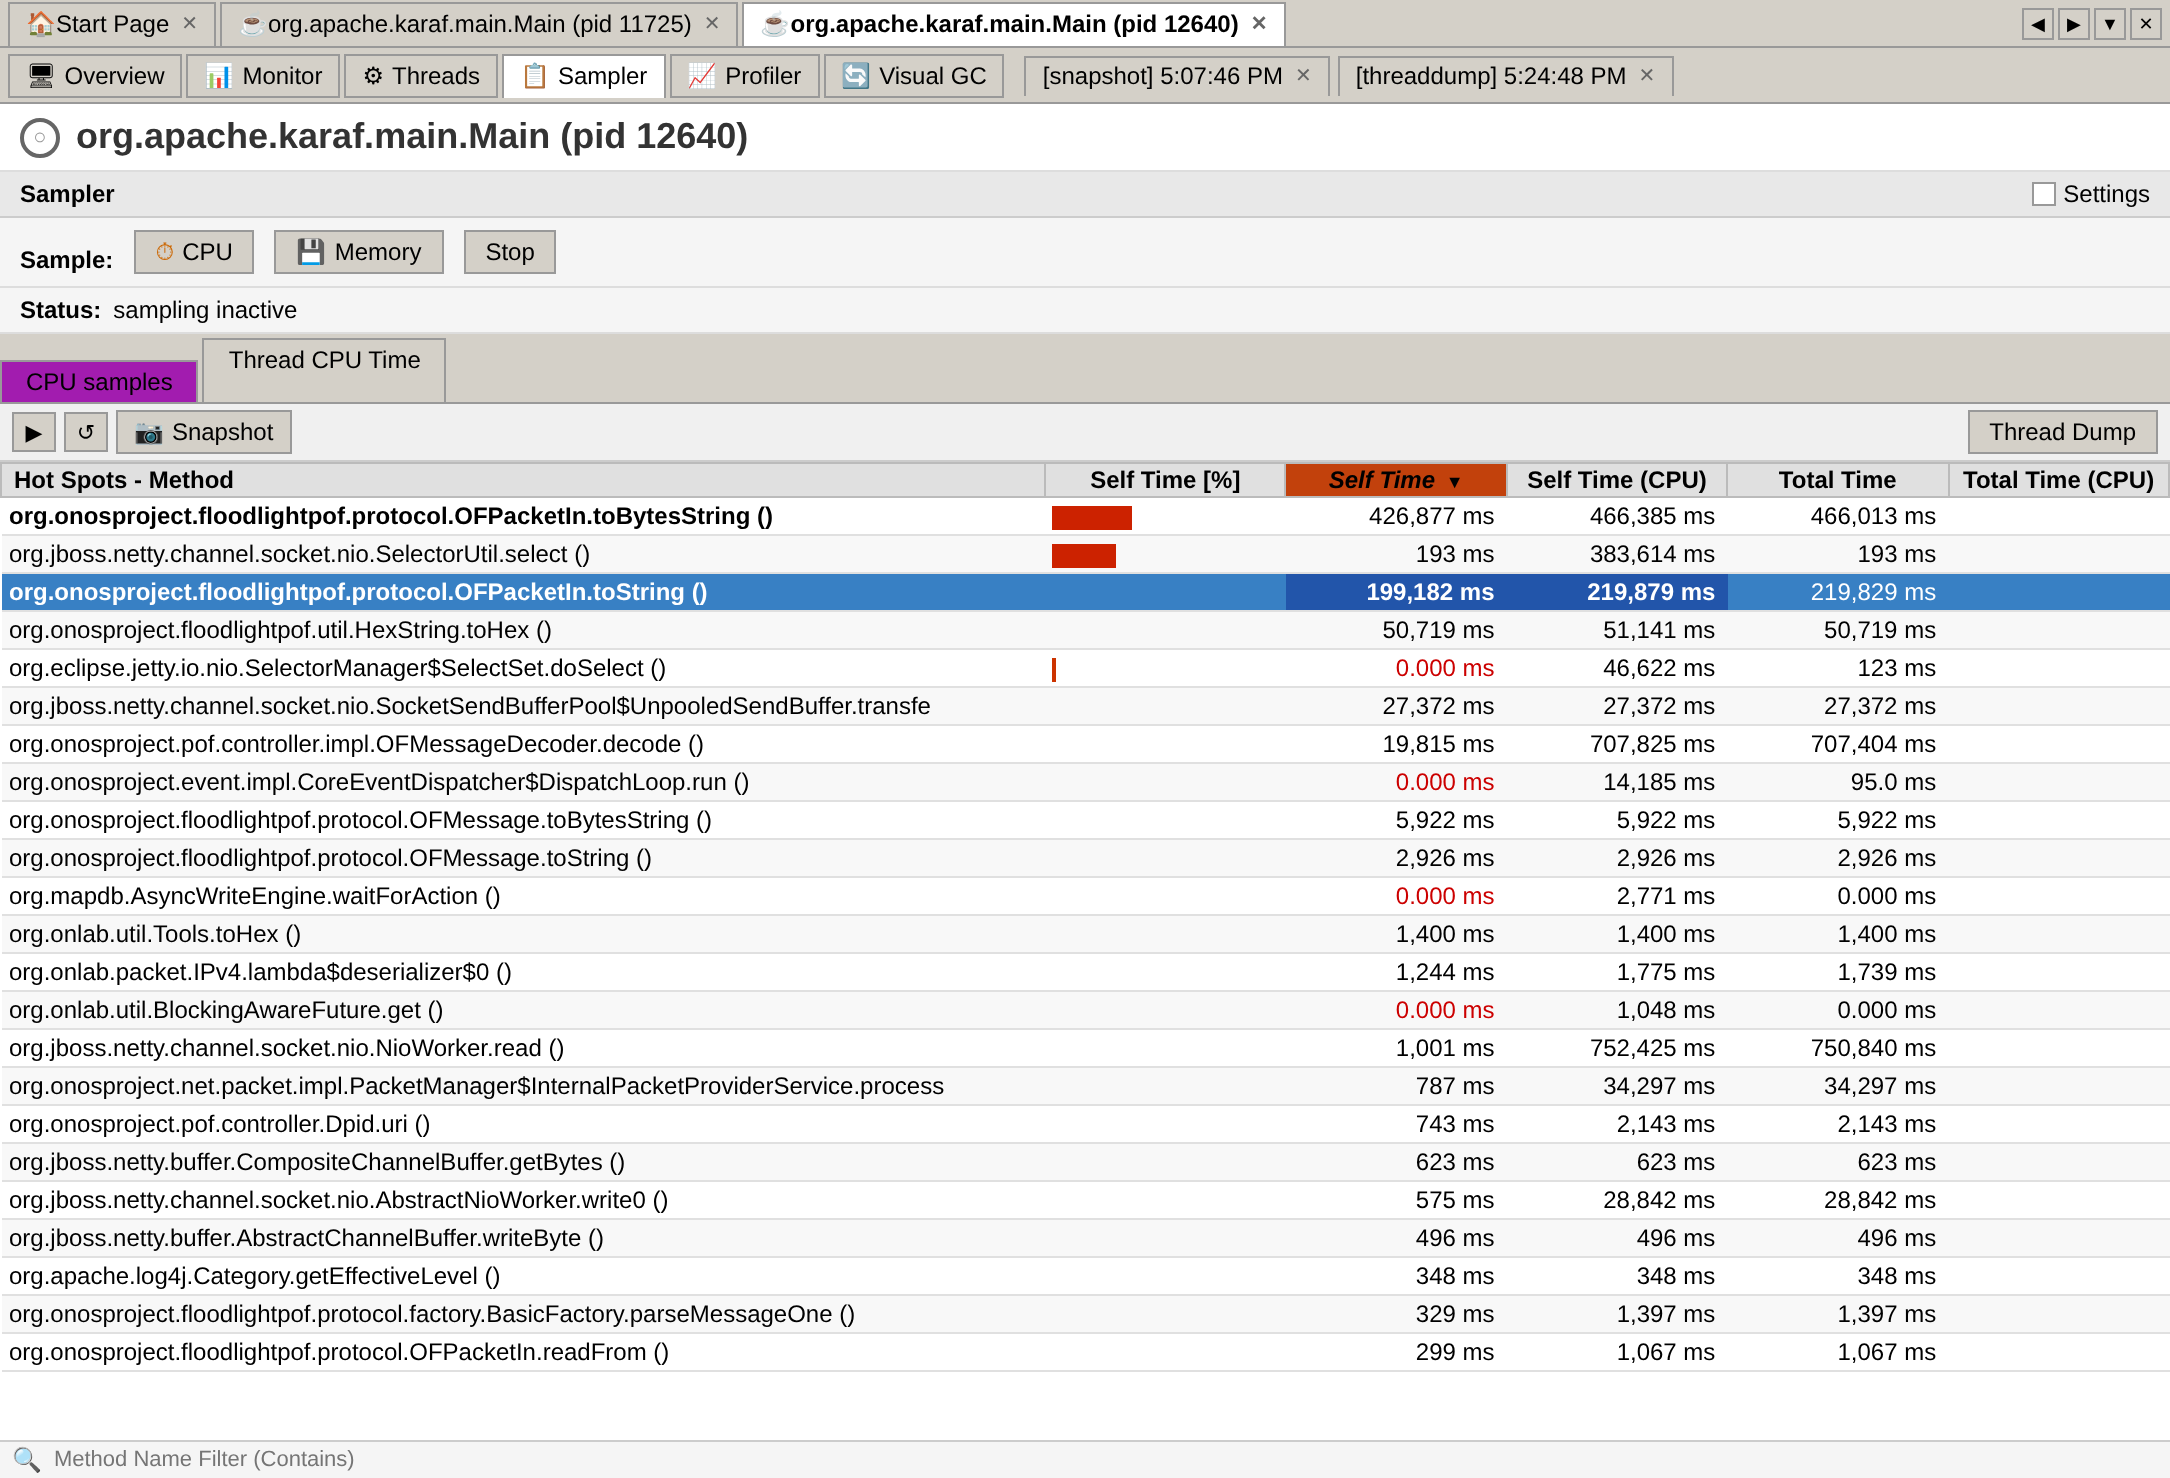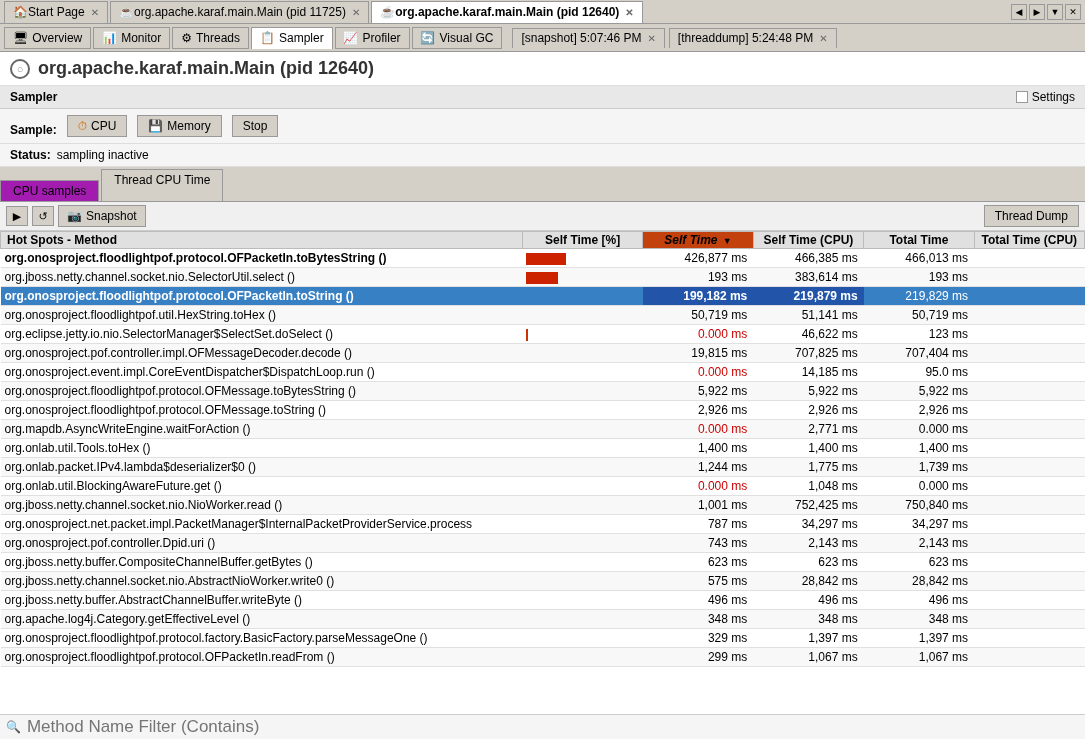--- a/index.html
+++ b/index.html
@@ -304,21 +304,21 @@
       align-items: center;
       border-top: 1px solid #ccc;
       padding: 2px 6px;
       background: #f5f5f5;
     }
     .filter-input {
       flex: 1;
       border: none;
       background: transparent;
       outline: none;
-      font-size: 17px;
+      font-size: 11px;
     }
     .filter-icon { margin-right: 6px; color: #666; }
 
     
     .table-container::-webkit-scrollbar { width: 12px; }
     .table-container::-webkit-scrollbar-track { background: #e0e0e0; }
     .table-container::-webkit-scrollbar-thumb { background: #aaa; border: 1px solid #999; }
   </style>
 </head>
 <body>
@@ -504,20 +504,28 @@
           </tr>
           <tr>
             <td class="method-col" style="padding-left: 4px;"><span>org.eclipse.jetty.io.nio.SelectorManager$SelectSet.doSelect ()</span></td>
             <td class="red-bar-cell" style="text-align: left;"><span class="bar-line"></span></td>
             <td class="right-align" style="color: rgb(204, 0, 0);">0.000 ms</td>
             <td class="right-align">46,622 ms</td>
             <td class="right-align">123 ms</td>
             <td class="right-align"></td>
           </tr>
           <tr>
+            <td class="method-col" style="padding-left: 4px;"><span>org.jboss.netty.channel.socket.nio.SocketSendBufferPool$UnpooledSendBuffer.transfe</span></td>
+            <td class="red-bar-cell" style="text-align: left;"></td>
+            <td class="right-align">27,372 ms</td>
+            <td class="right-align">27,372 ms</td>
+            <td class="right-align">27,372 ms</td>
+            <td class="right-align"></td>
+          </tr>
+          <tr>
             <td class="method-col" style="padding-left: 4px;"><span>org.onosproject.pof.controller.impl.OFMessageDecoder.decode ()</span></td>
             <td class="red-bar-cell" style="text-align: left;"></td>
             <td class="right-align">19,815 ms</td>
             <td class="right-align">707,825 ms</td>
             <td class="right-align">707,404 ms</td>
             <td class="right-align"></td>
           </tr>
           <tr>
             <td class="method-col" style="padding-left: 4px;"><span>org.onosproject.event.impl.CoreEventDispatcher$DispatchLoop.run ()</span></td>
             <td class="red-bar-cell" style="text-align: left;"></td>

